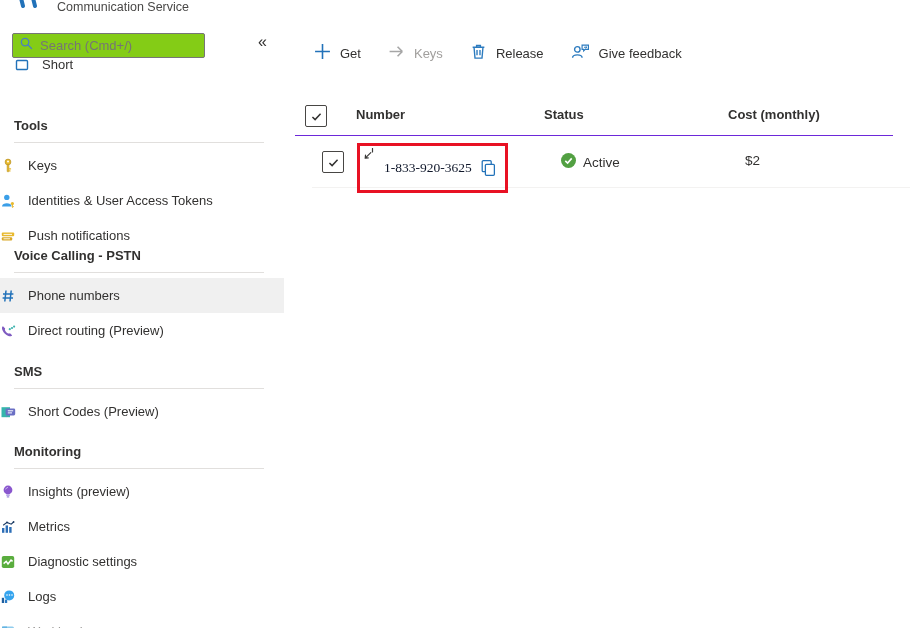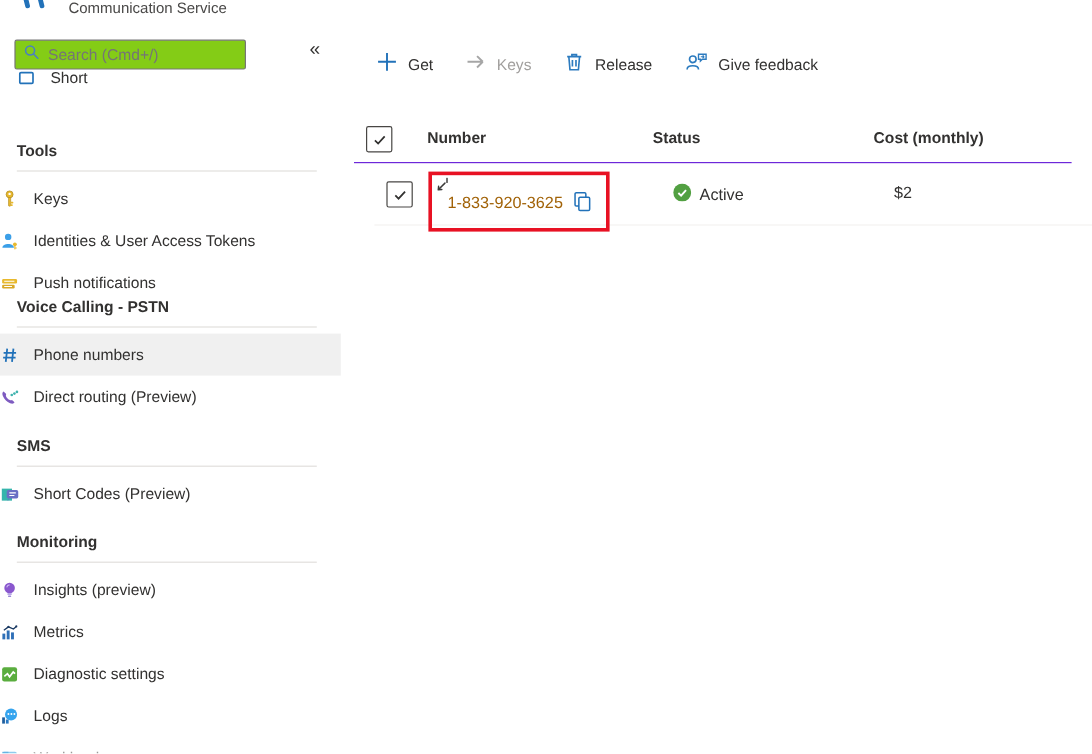--- a/index.html
+++ b/index.html
@@ -34,21 +34,21 @@
 
   .thead { position:absolute; left:295px; top:99px; width:598px; height:37px; border-bottom:1px solid #6d28d9; }
   .thead .col { position:absolute; top:8px; font-size:13px; font-weight:bold; color:#323130; }
   .trow { position:absolute; left:312px; top:136px; width:598px; height:52px; border-bottom:1px solid #f3f2f1; }
 
   .cbx { position:absolute; width:22px; height:22px; border:1px solid #484644; border-radius:2px; background:#fff; display:flex; align-items:center; justify-content:center; cursor:pointer; }
   .thead .cbx { left:10px; top:6px; }
   .trow .cbx { left:10px; top:15px; }
 
   .red-box { position:absolute; left:45px; top:7px; width:151px; height:50px; border:3px solid #e81123; display:flex; align-items:center; }
-  .num-link { margin-left:13px; font-size:13.5px; color:#a16207; text-decoration:none; white-space:nowrap; cursor:pointer; }
+  .num-link { margin-left:24px; font-size:13.5px; color:#0f172a; text-decoration:none; white-space:nowrap; cursor:pointer;font-family:Liberation Serif, serif; }
   .copy-btn { margin-left:7px; display:flex; cursor:pointer; }
   .click-mark { position:absolute; left:2px; top:2px; }
 
   .status-cell { position:absolute; left:249px; top:17px; display:flex; align-items:center; gap:7px; font-size:13.5px; color:#323130; }
   .cost-cell { position:absolute; left:433px; top:17px; font-size:13.5px; color:#323130; }
   .col-number { left:61px; } .col-status { left:249px; } .col-cost { left:433px; }
 </style>
 </head>
 <body>
 

